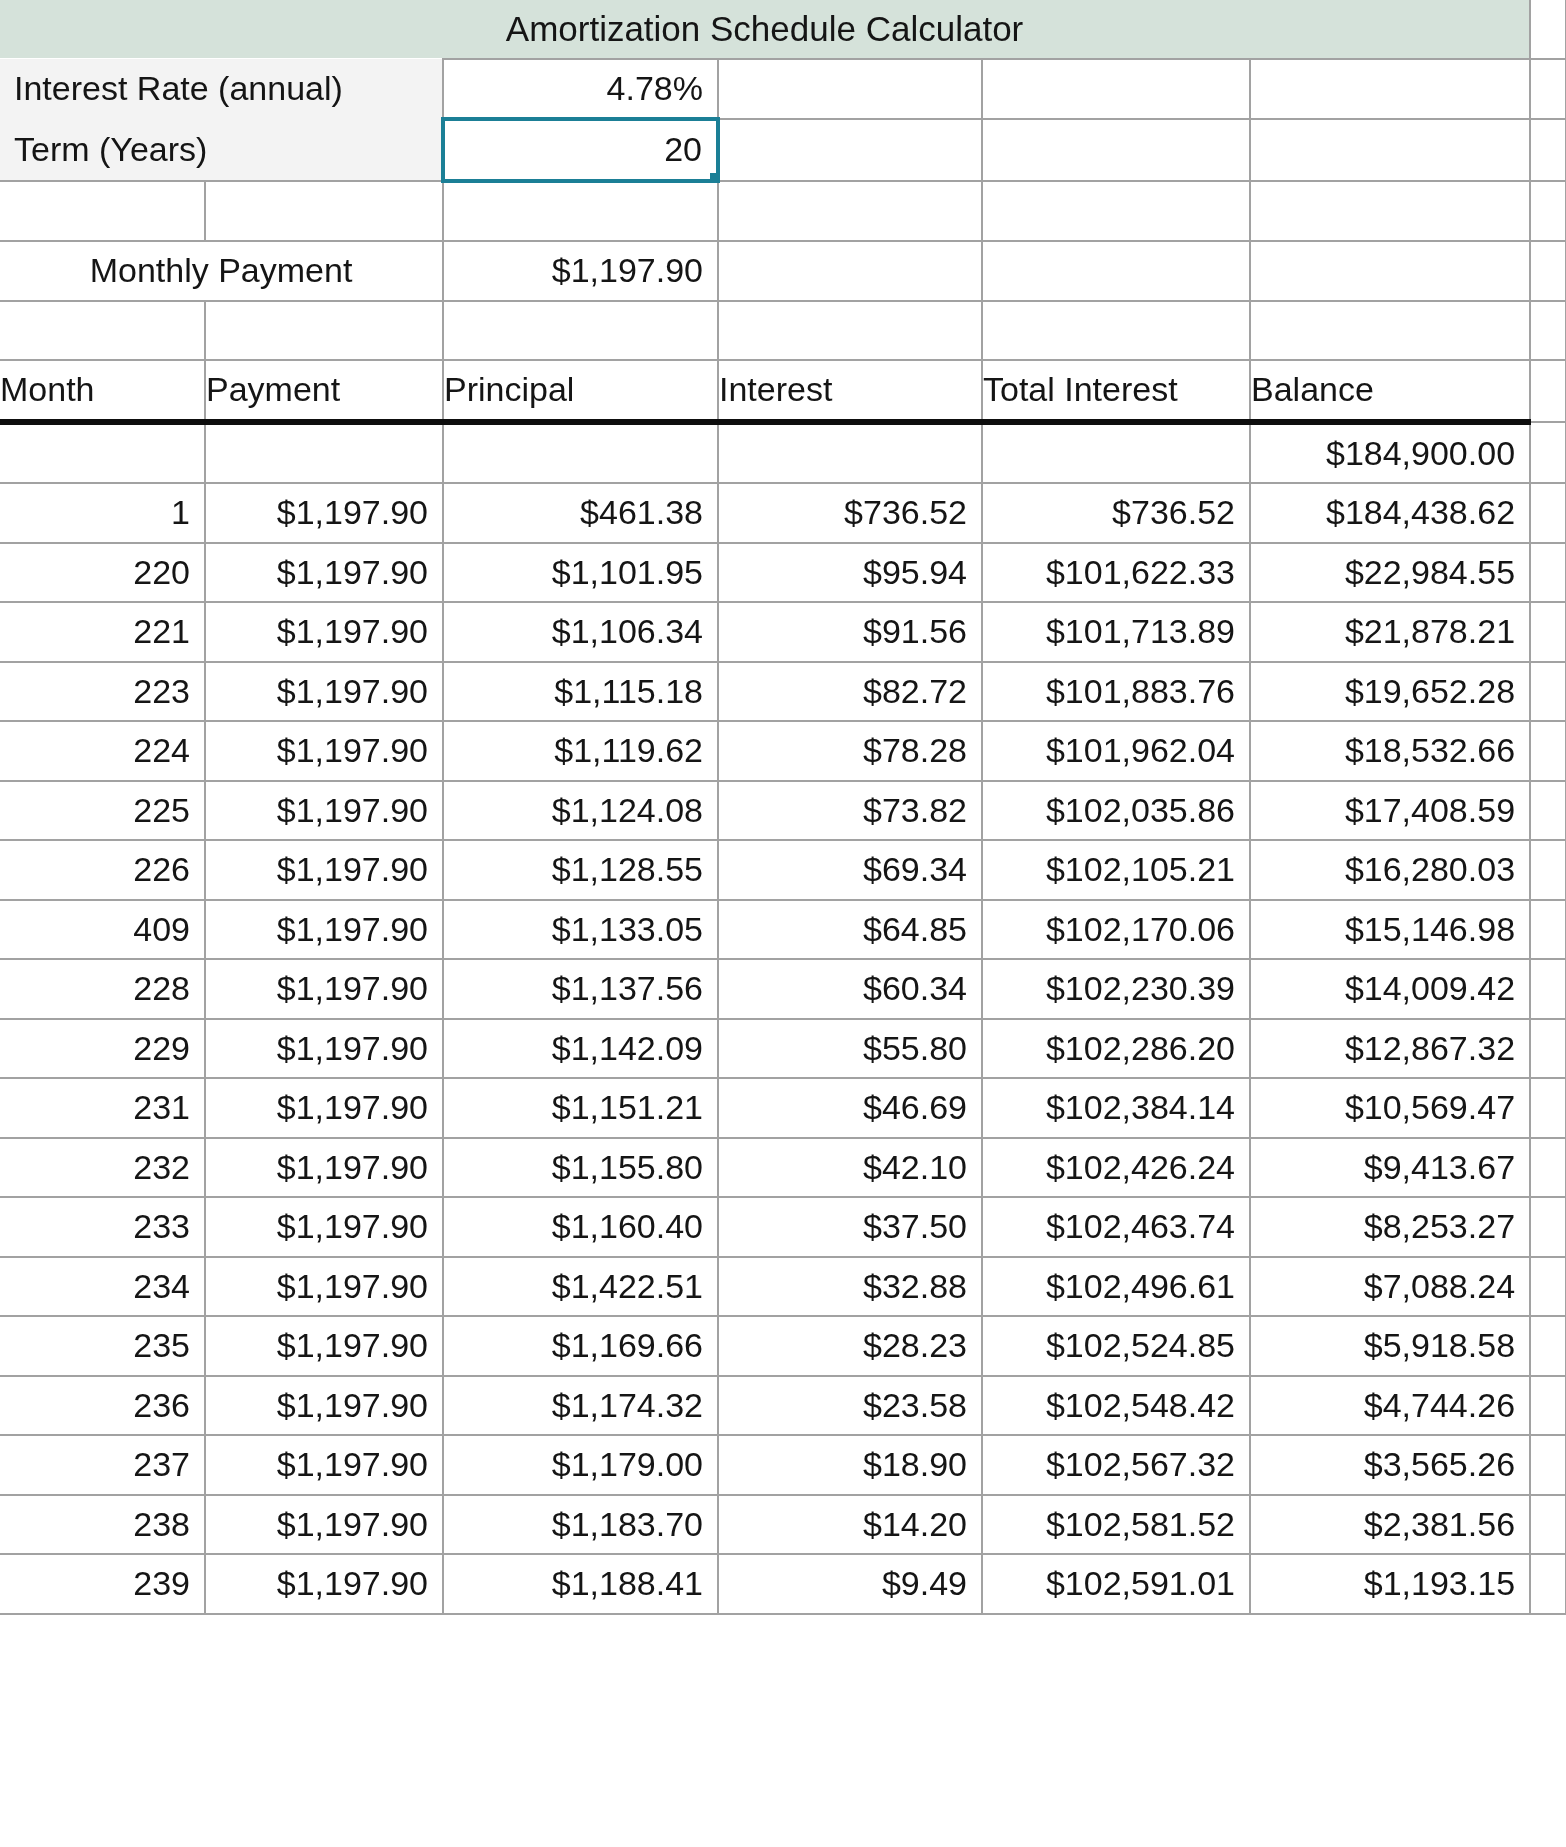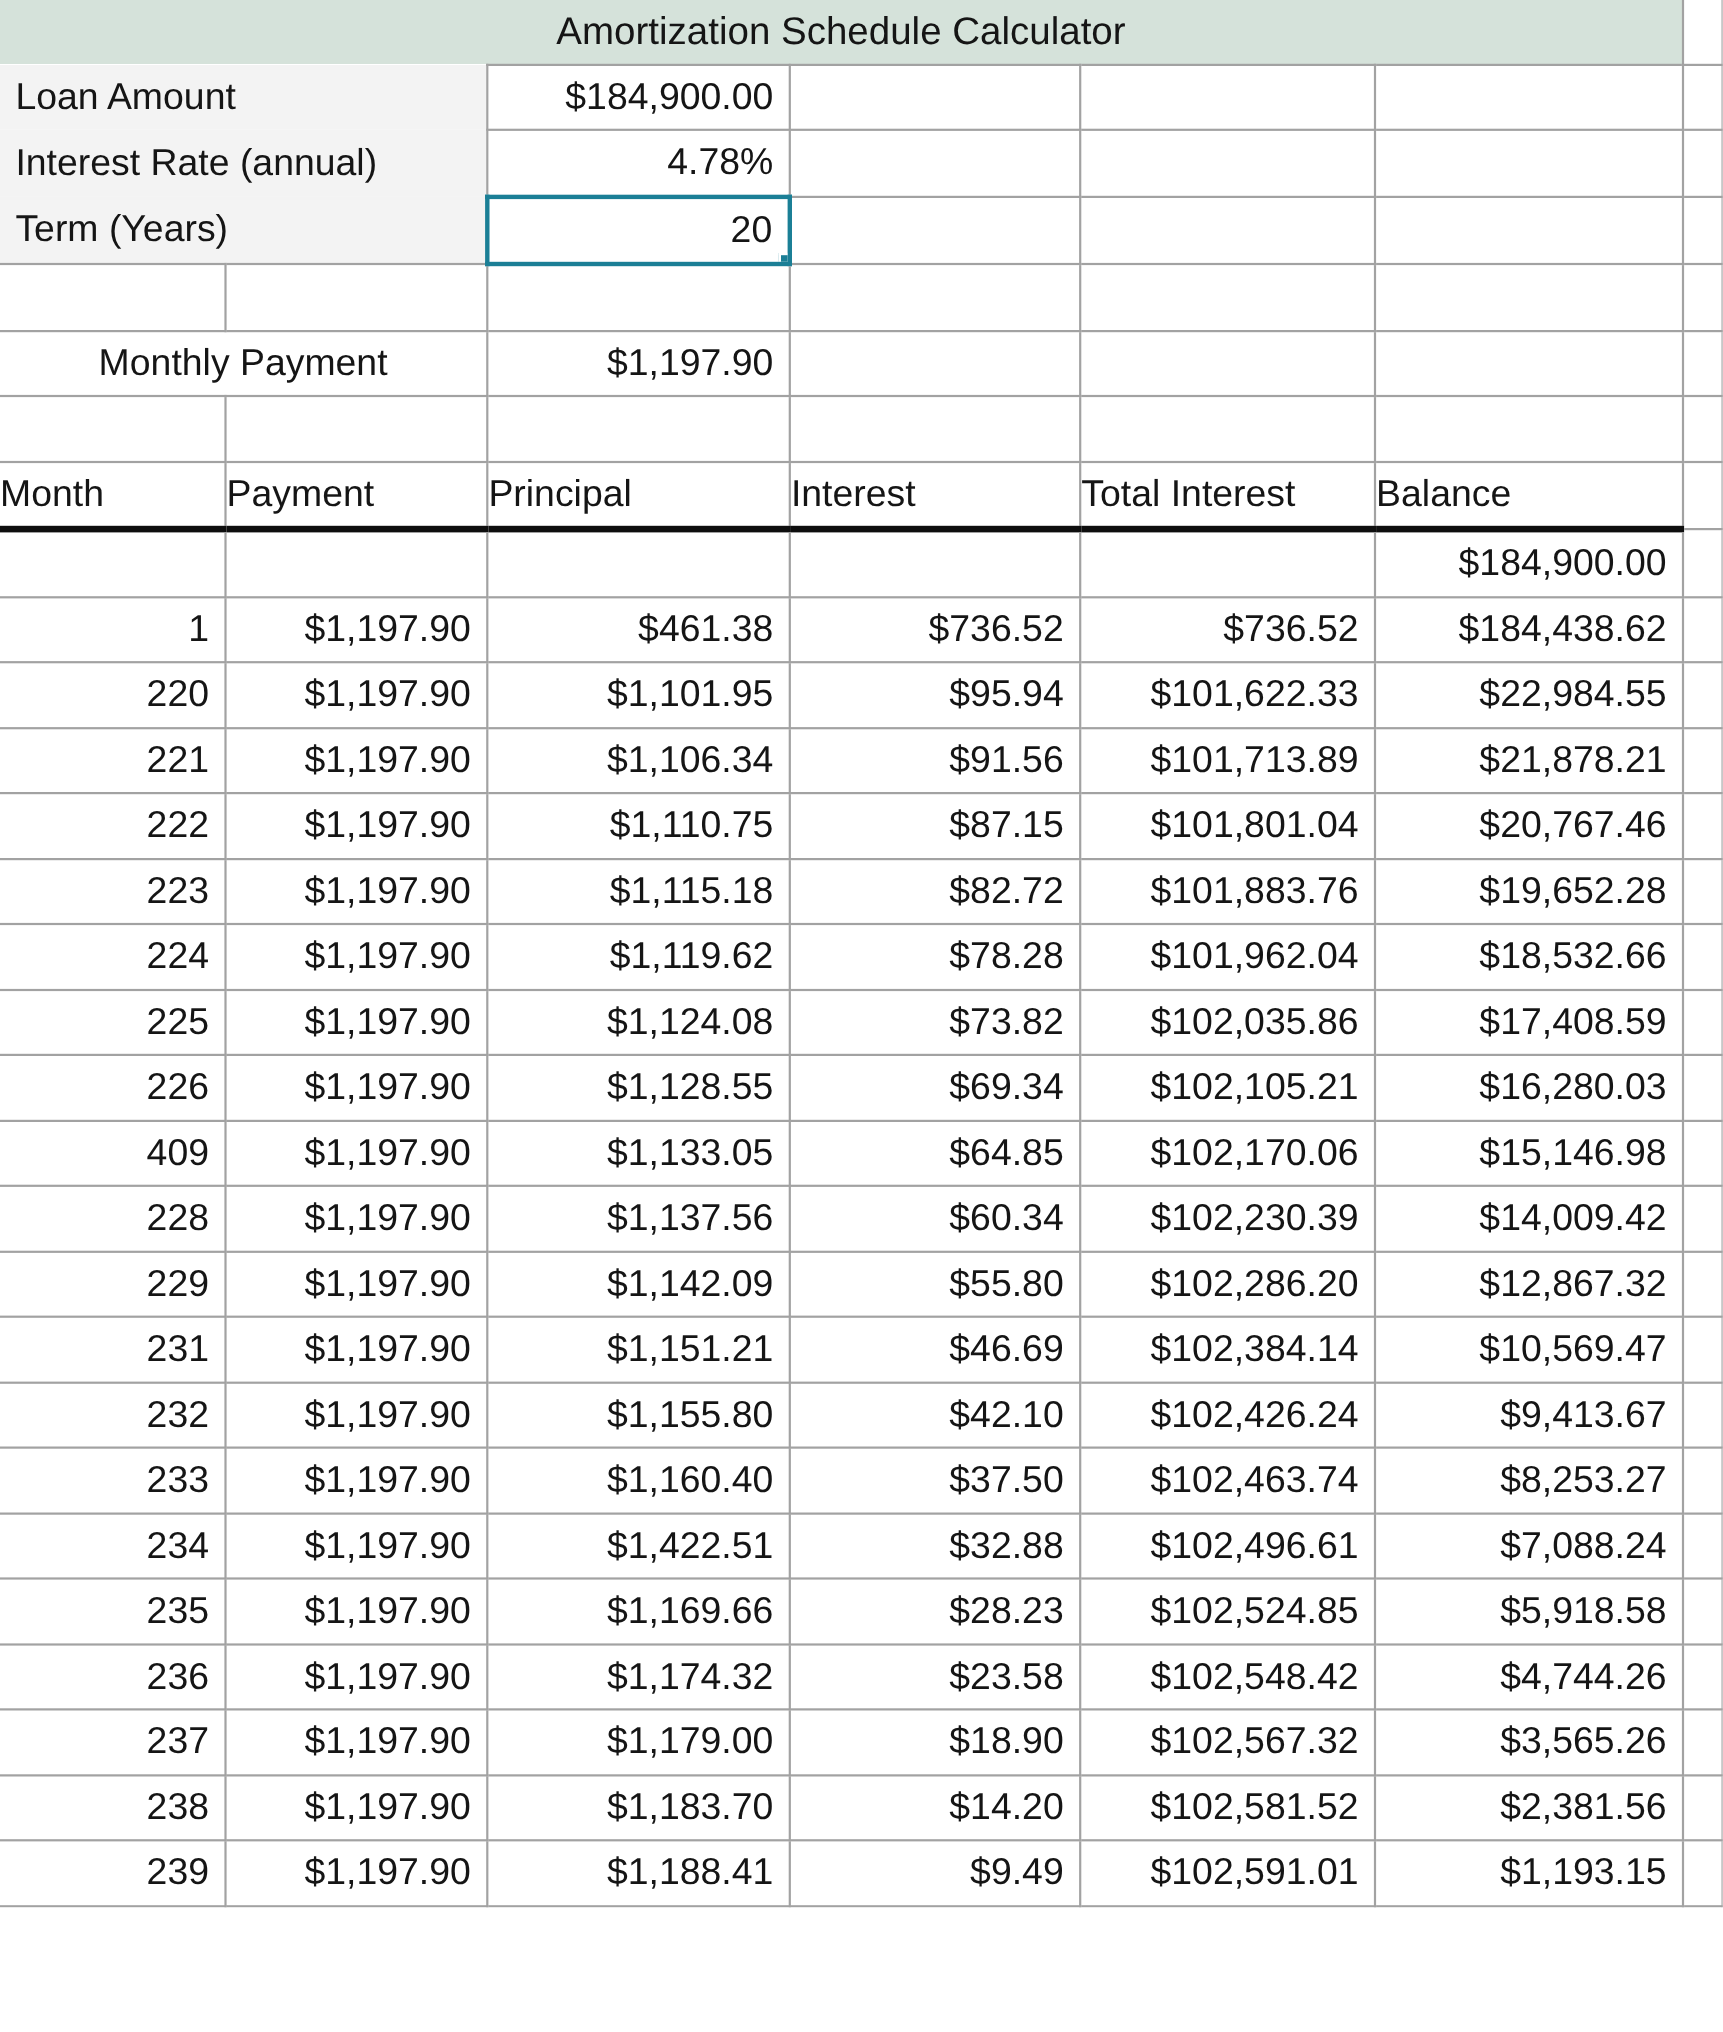--- a/index.html
+++ b/index.html
@@ -92,28 +92,20 @@
       <col style="width:280px">
     <col style="width:36px">
   </colgroup>
 
   <tbody>
       <tr>
     <td class="title-cell" colspan="6">Amortization Schedule Calculator</td>
     <td></td>
   </tr>
 
-  <tr>
-    <td class="merged-label" colspan="2">Loan Amount</td>
-    <td class="c-value">$184,900.00</td>
-    <td></td>
-    <td></td>
-    <td></td>
-    <td></td>
-  </tr>
 
   <tr>
     <td class="merged-label" colspan="2">Interest Rate (annual)</td>
     <td class="c-value">4.78%</td>
     <td></td>
     <td></td>
     <td></td>
     <td></td>
   </tr>
 
@@ -200,29 +192,20 @@
       <tr>
         <td class="c-month">221</td>
         <td class="c-money">$1,197.90</td>
         <td class="c-money">$1,106.34</td>
         <td class="c-money">$91.56</td>
         <td class="c-money">$101,713.89</td>
         <td class="c-money">$21,878.21</td>
         <td></td>
       </tr>
       <tr>
-        <td class="c-month">222</td>
-        <td class="c-money">$1,197.90</td>
-        <td class="c-money">$1,110.75</td>
-        <td class="c-money">$87.15</td>
-        <td class="c-money">$101,801.04</td>
-        <td class="c-money">$20,767.46</td>
-        <td></td>
-      </tr>
-      <tr>
         <td class="c-month">223</td>
         <td class="c-money">$1,197.90</td>
         <td class="c-money">$1,115.18</td>
         <td class="c-money">$82.72</td>
         <td class="c-money">$101,883.76</td>
         <td class="c-money">$19,652.28</td>
         <td></td>
       </tr>
       <tr>
         <td class="c-month">224</td>

